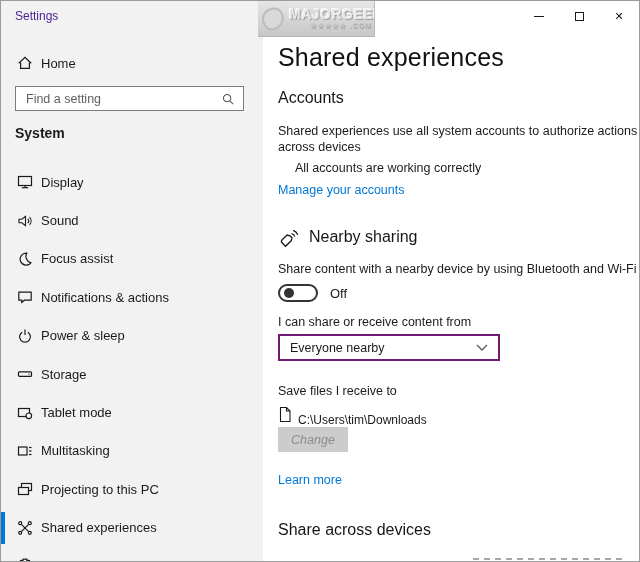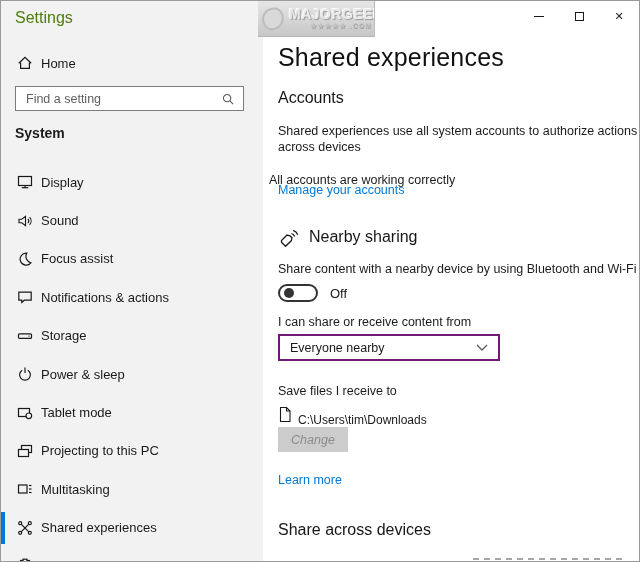--- a/index.html
+++ b/index.html
@@ -10,21 +10,21 @@
     color:#1a1a1a;
     border:1px solid #9b9b9b;
     background:#ffffff;
     overflow:hidden;
   }
   
   .sidebar {
     position:absolute; left:0; top:0; bottom:0; width:262px;
     background:#f2f2f2; overflow:hidden;
   }
-  .app-title { position:absolute; top:8px; left:14px; font-size:16px; color:#4d7c0f; }
+  .app-title { position:absolute; top:8px; left:14px; font-size:12px; color:#4c1d95; }
   .home-row { position:absolute; top:46px; left:0; width:100%; height:32px;
     display:flex; align-items:center; cursor:default; }
   .home-row .nav-icon { margin-left:16px; }
   .home-row .nav-label { margin-left:8px; font-size:13px; }
   .search-box {
     position:absolute; top:85px; left:14px; width:229px; height:25px;
     background:#fff; border:1px solid #7c7c7c;
     display:flex; align-items:center;
   }
   .search-box input {
@@ -51,21 +51,21 @@
   .win-controls { position:absolute; top:0; right:0; display:flex; z-index:10; }
   .win-btn { width:40px; height:30px; display:flex; align-items:center; justify-content:center; cursor:default; }
   .glyph-min { width:10px; height:1px; background:#1a1a1a; display:block; }
   .glyph-max { width:9px; height:9px; border:1px solid #1a1a1a; display:block; }
   .glyph-close { font-size:11px; color:#1a1a1a; line-height:1; }
   .page-title { position:absolute; top:42px; left:15px; font-size:25px; font-weight:300; color:#111; letter-spacing:.2px; }
   .section-heading { font-size:16px; font-weight:400; color:#171717; }
   .h-accounts { position:absolute; top:88px; left:15px; }
   .body-text { font-size:12.5px; line-height:1.3; color:#1b1b1b; }
   .p-desc { position:absolute; top:122px; left:15px; width:372px; }
-  .p-status { position:absolute; top:159px; left:6px;margin-top:12px; }
+  .p-status { position:absolute; top:159px; left:32px; }
   .link { font-size:12.5px; color:#0078d7; cursor:pointer; text-decoration:none; }
   .l-manage { position:absolute; top:182px; left:15px; }
   .nearby-head { position:absolute; top:225px; left:15px; display:flex; align-items:center; }
   .nearby-head .sec-icon { margin-right:9px; display:flex; }
   .p-nearby-desc { position:absolute; top:260px; left:15px; width:372px; }
   .toggle-row { position:absolute; top:283px; left:15px; display:flex; align-items:center; }
   .toggle {
     width:40px; height:18px; border:2px solid #333; border-radius:10px;
     position:relative; background:#fff; cursor:pointer;
   }
@@ -183,67 +183,67 @@
         <svg width="16" height="16" viewBox="0 0 16 16" fill="none" stroke="#1a1a1a" stroke-width="1.2">
           <path d="M1.8 3.2h12.4v8H7.4l-2.6 2.2v-2.2H1.8z"></path>
         </svg>
       </span>
       <span class="nav-label">Notifications &amp; actions</span>
     </div>
 
     <div class="nav-item">
       <span class="nav-icon">
         <svg width="16" height="16" viewBox="0 0 16 16" fill="none" stroke="#1a1a1a" stroke-width="1.2">
+          <path d="M5.2 4.2a5.4 5.4 0 1 0 5.6 0"></path>
+            <line x1="8" y1="1.5" x2="8" y2="7"></line>
+        </svg>
+      </span>
+      <span class="nav-label">Power &amp; sleep</span>
+    </div>
+
+    <div class="nav-item">
+      <span class="nav-icon">
+        <svg width="16" height="16" viewBox="0 0 16 16" fill="none" stroke="#1a1a1a" stroke-width="1.2">
           <rect x="1.5" y="5.8" width="13" height="4.6" rx="1"></rect>
             <circle cx="12" cy="8.1" r="0.7" fill="#1a1a1a" stroke="none"></circle>
         </svg>
       </span>
       <span class="nav-label">Storage</span>
     </div>
 
     <div class="nav-item">
       <span class="nav-icon">
         <svg width="16" height="16" viewBox="0 0 16 16" fill="none" stroke="#1a1a1a" stroke-width="1.2">
-          <path d="M5.2 4.2a5.4 5.4 0 1 0 5.6 0"></path>
-            <line x1="8" y1="1.5" x2="8" y2="7"></line>
-        </svg>
-      </span>
-      <span class="nav-label">Power &amp; sleep</span>
-    </div>
-
-    <div class="nav-item">
-      <span class="nav-icon">
-        <svg width="16" height="16" viewBox="0 0 16 16" fill="none" stroke="#1a1a1a" stroke-width="1.2">
           <rect x="1.5" y="3.5" width="11" height="8"></rect>
             <circle cx="11.8" cy="10.8" r="2.8" fill="#f2f2f2"></circle>
         </svg>
       </span>
       <span class="nav-label">Tablet mode</span>
-    </div>
-
-    <div class="nav-item">
-      <span class="nav-icon">
-        <svg width="16" height="16" viewBox="0 0 16 16" fill="none" stroke="#1a1a1a" stroke-width="1.2">
-          <rect x="4.5" y="2.5" width="10" height="7"></rect>
-            <rect x="1.5" y="6.5" width="10" height="7" fill="#f2f2f2"></rect>
-        </svg>
-      </span>
-      <span class="nav-label">Projecting to this PC</span>
     </div>
 
     <div class="nav-item">
       <span class="nav-icon">
         <svg width="16" height="16" viewBox="0 0 16 16" fill="none" stroke="#1a1a1a" stroke-width="1.2">
           <rect x="1.5" y="4" width="8.5" height="8"></rect>
             <line x1="12" y1="4.5" x2="14.5" y2="4.5"></line>
             <line x1="12" y1="8" x2="14.5" y2="8"></line>
             <line x1="12" y1="11.5" x2="14.5" y2="11.5"></line>
         </svg>
       </span>
       <span class="nav-label">Multitasking</span>
+    </div>
+
+    <div class="nav-item">
+      <span class="nav-icon">
+        <svg width="16" height="16" viewBox="0 0 16 16" fill="none" stroke="#1a1a1a" stroke-width="1.2">
+          <rect x="4.5" y="2.5" width="10" height="7"></rect>
+            <rect x="1.5" y="6.5" width="10" height="7" fill="#f2f2f2"></rect>
+        </svg>
+      </span>
+      <span class="nav-label">Projecting to this PC</span>
     </div>
 
     <div class="nav-item selected">
       <span class="nav-icon">
         <svg width="16" height="16" viewBox="0 0 16 16" fill="none" stroke="#1a1a1a" stroke-width="1.2">
           <line x1="4.4" y1="4.4" x2="11.6" y2="11.6"></line>
             <line x1="11.6" y1="4.4" x2="4.4" y2="11.6"></line>
           <circle cx="3.2" cy="3.2" r="1.5" fill="#f2f2f2"></circle>
             <circle cx="12.8" cy="3.2" r="1.5" fill="#f2f2f2"></circle>
           <circle cx="3.2" cy="12.8" r="1.5" fill="#f2f2f2"></circle>

